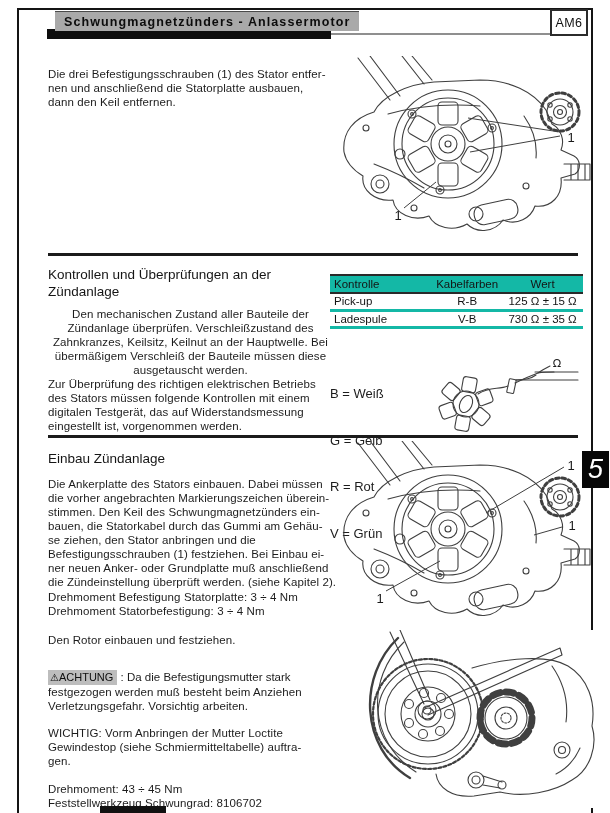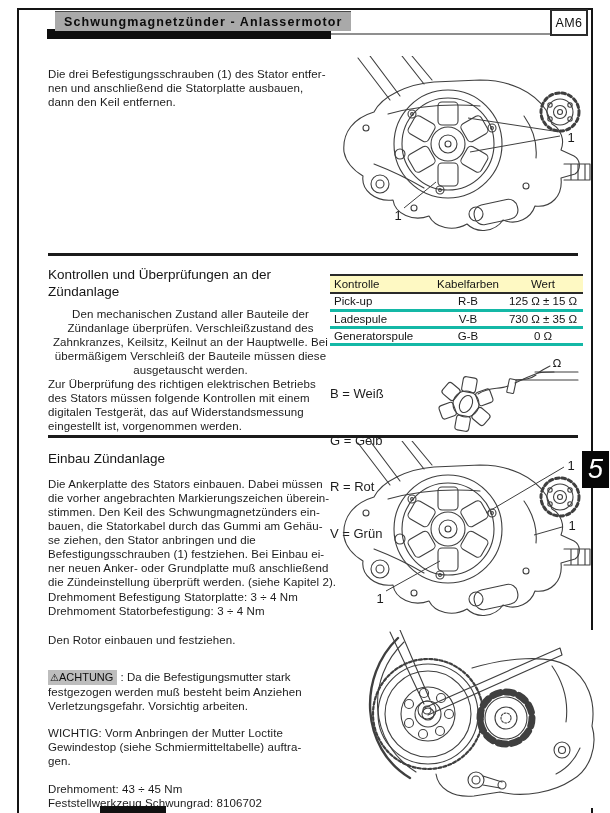--- a/index.html
+++ b/index.html
@@ -31,21 +31,21 @@
     left:550px; top:9px; width:38px; height:27px; background:#fff;
     border:2px solid #2b2b2b; display:flex; align-items:center; justify-content:center;
     font-size:12.5px; letter-spacing:.4px; color:#111; z-index:3;
   }
 
   .divider { height:3px; background:#1b1b1b; left:48px; width:530px; }
 
   
   .spec-table { left:330px; top:274px; width:253px; border-collapse:collapse; font-size:11.5px; }
   .spec-table th {
-    background:#fef9c3; font-weight:normal; height:18px;
+    background:#14b8a6; font-weight:normal; height:18px;
     border-top:2px solid #2a2a2a; border-bottom:2px solid #2a2a2a;
     padding:0 4px; color:#141414;
   }
   .spec-table td { height:17px; border-bottom:3px solid #14b8a6; padding:0 4px; color:#141414; }
   .spec-table .c1 { text-align:left; width:104px; }
   .spec-table .c2 { text-align:center; width:66px; }
   .spec-table .c3 { text-align:center; width:83px; }
 
   .legend { left:330px; top:355px; font-size:13px; line-height:15.5px; white-space:pre; }
 
@@ -118,21 +118,21 @@
           <circle cx="86" cy="152" r="3"></circle>
       </g>
     </symbol>
   </defs>
 </svg>
 
 <div class="abs frame-left"></div>
 <div class="abs frame-top"></div>
 <div class="abs frame-right"></div>
 
-<div class="abs title-bar">Schwungmagnetzünder - Anlassermotor</div>
+<div class="abs title-bar">Schwungmagnetzünders - Anlassermotor</div>
 <div class="abs title-shadow"></div>
 <div class="abs header-rule"></div>
 <div class="abs model-badge">AM6</div>
 
 <div class="abs txt" style="left:48px; top:67px; width:285px;">Die drei Befestigungsschrauben (1) des Stator entfer-
 nen und anschließend die Statorplatte ausbauen,
 dann den Keil entfernen.</div>
 
 <div class="abs fig" style="left:328px; top:56px; width:264px; height:182px;">
   <svg viewBox="0 0 264 182" width="264" height="182">
@@ -171,25 +171,20 @@
   <tbody>
     <tr>
       <td class="c1">Pick-up</td>
       <td class="c2">R-B</td>
       <td class="c3">125 Ω ± 15 Ω</td>
     </tr>
     <tr>
       <td class="c1">Ladespule</td>
       <td class="c2">V-B</td>
       <td class="c3">730 Ω ± 35 Ω</td>
-    </tr>
-    <tr>
-      <td class="c1">Generatorspule</td>
-      <td class="c2">G-B</td>
-      <td class="c3">0 Ω</td>
     </tr>
   </tbody>
 </table>
 
 <div class="abs legend">
   <div>B = Weiß</div>
   <div>G = Gelb</div>
   <div>R = Rot</div>
   <div>V = Grün</div>
 </div>

